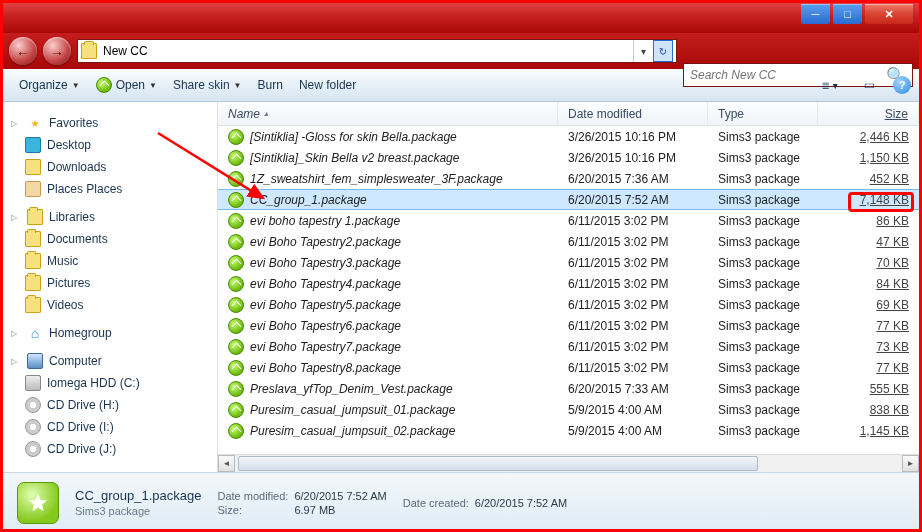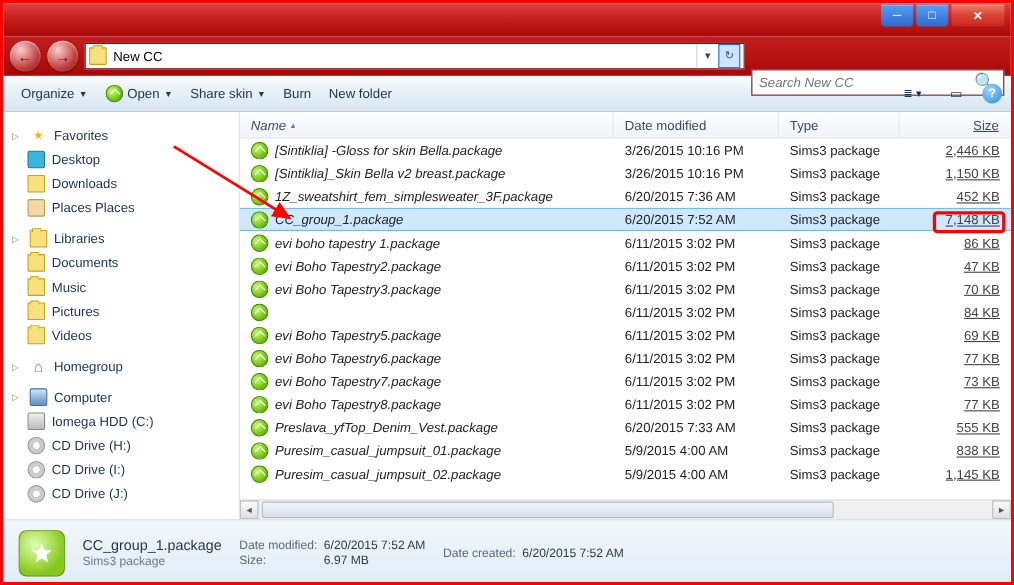--- a/index.html
+++ b/index.html
@@ -272,20 +272,21 @@
             <span class="pkgicon"></span>
             <span>evi Boho Tapestry3.package</span>
           </div>
           <div class="col-date">6/11/2015 3:02 PM</div>
           <div class="col-type">Sims3 package</div>
           <div class="col-size">70 KB</div>
         </div>
         <div class="row">
           <div class="col-name">
             <span class="pkgicon"></span>
+            <span>evi Boho Tapestry4.package</span>
           </div>
           <div class="col-date">6/11/2015 3:02 PM</div>
           <div class="col-type">Sims3 package</div>
           <div class="col-size">84 KB</div>
         </div>
         <div class="row">
           <div class="col-name">
             <span class="pkgicon"></span>
             <span>evi Boho Tapestry5.package</span>
           </div>

